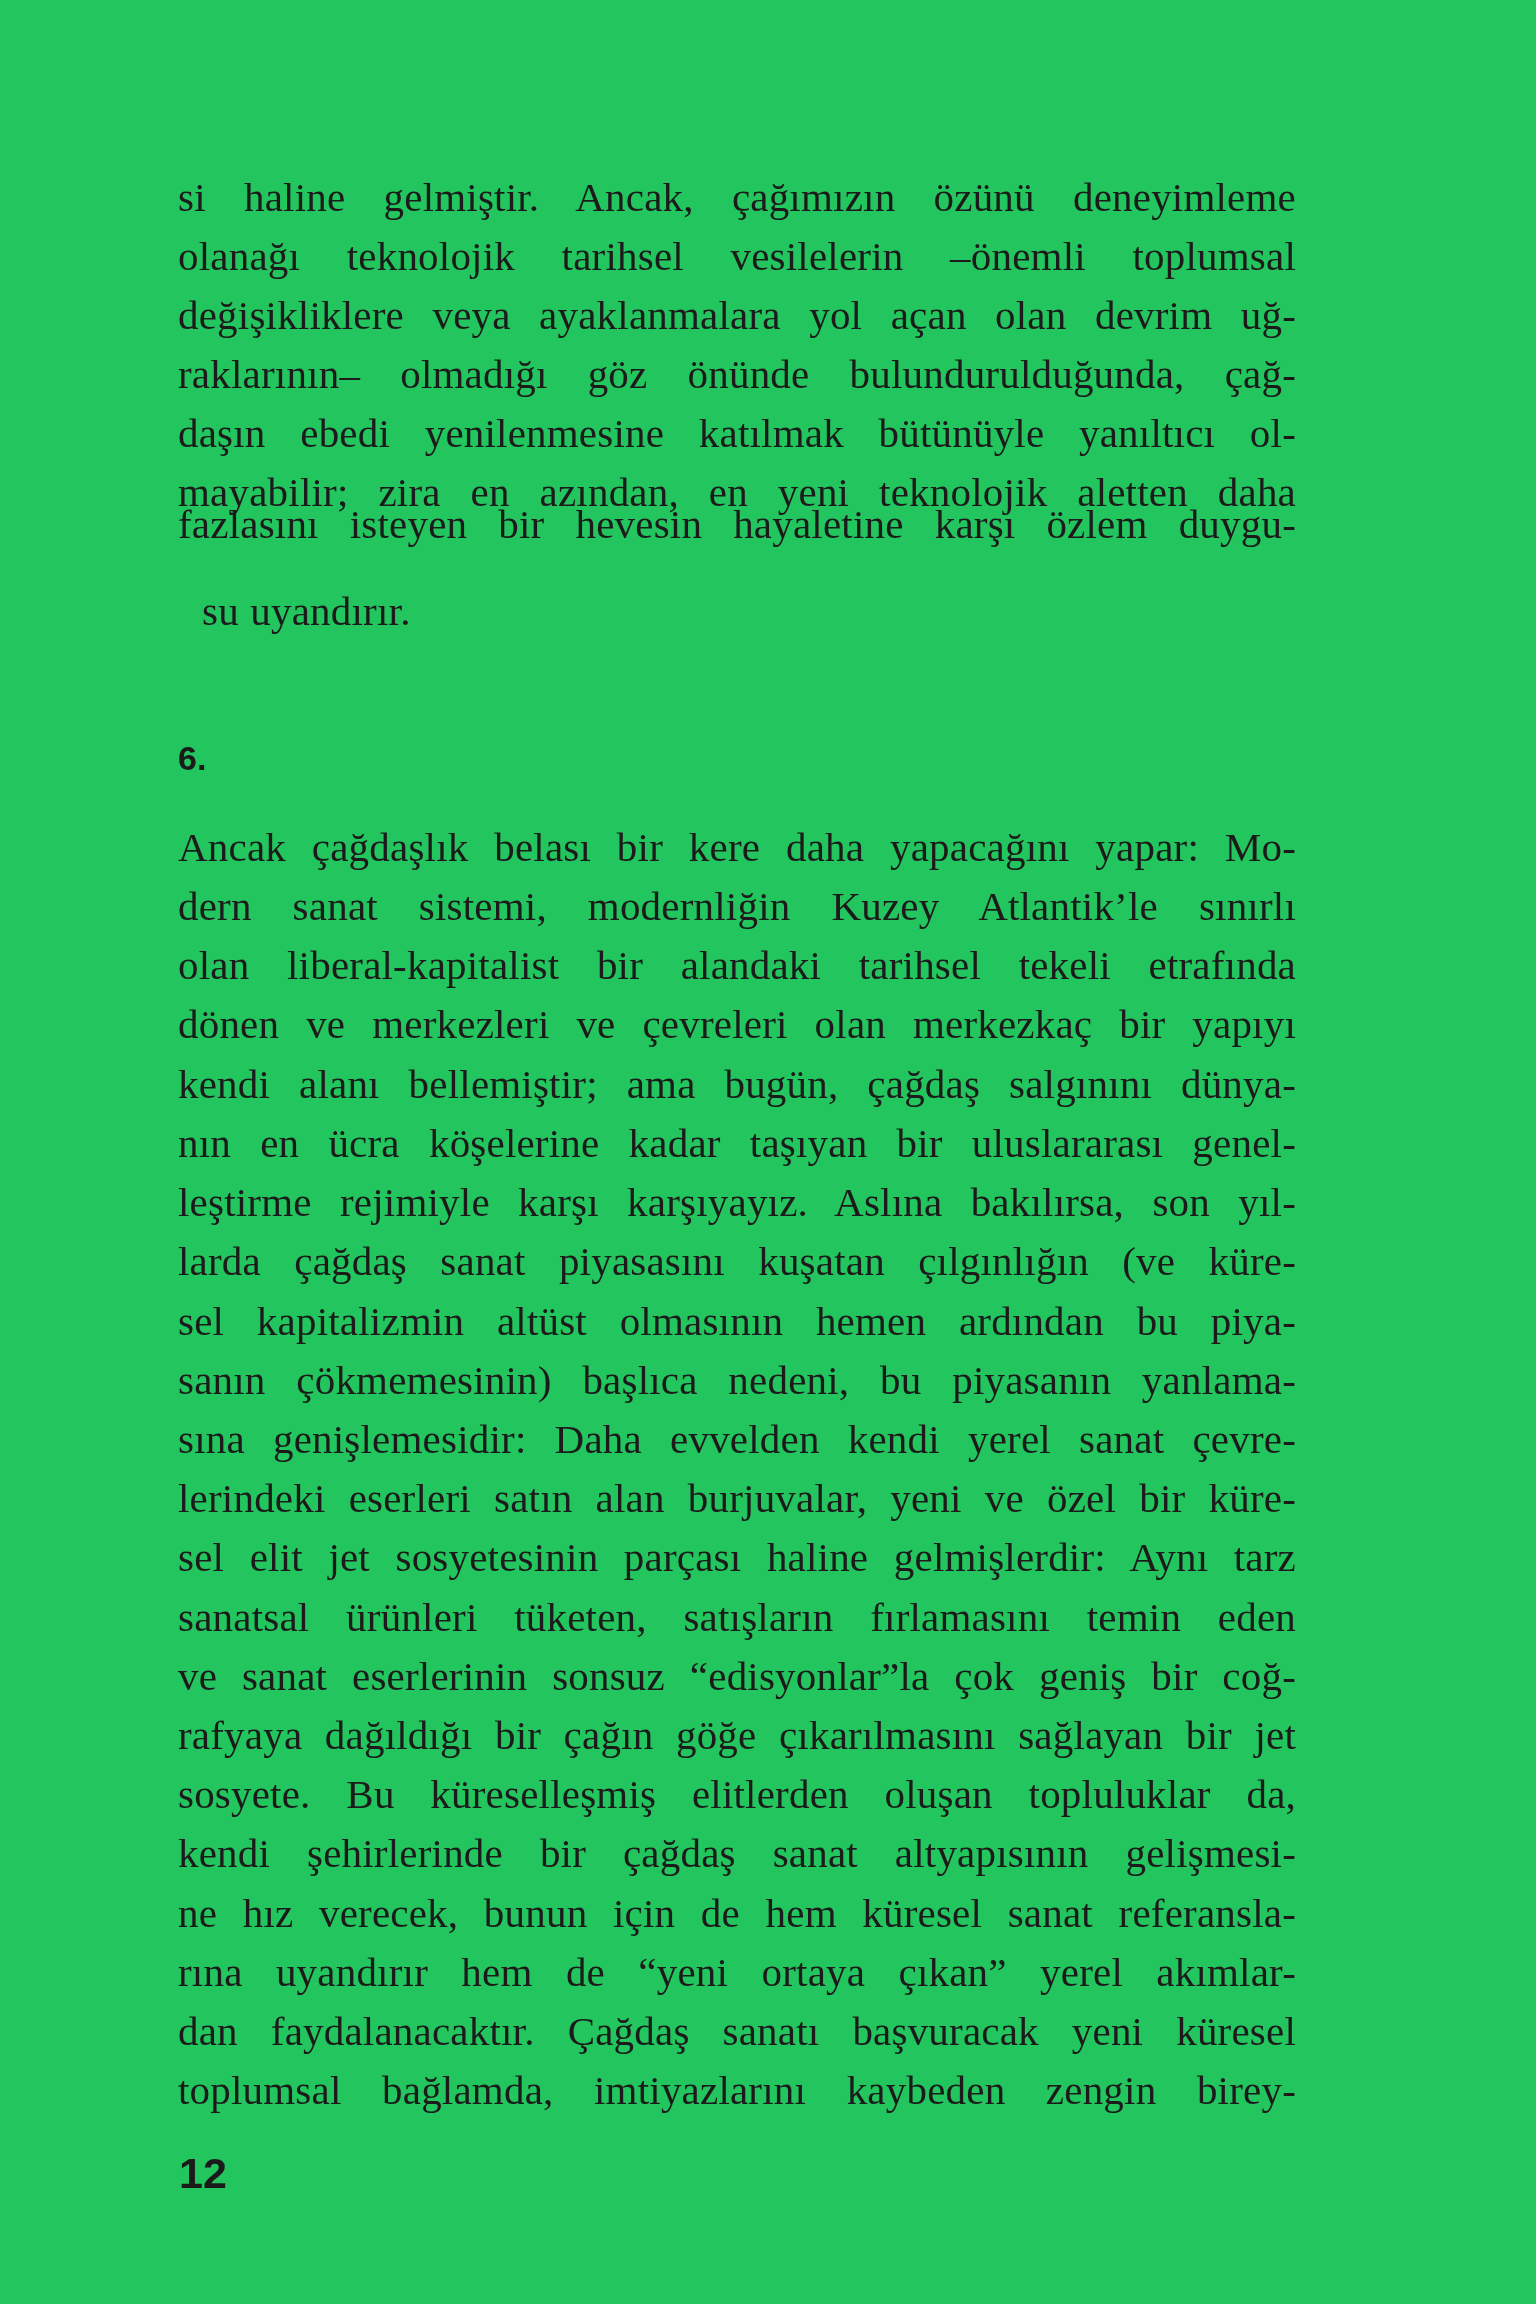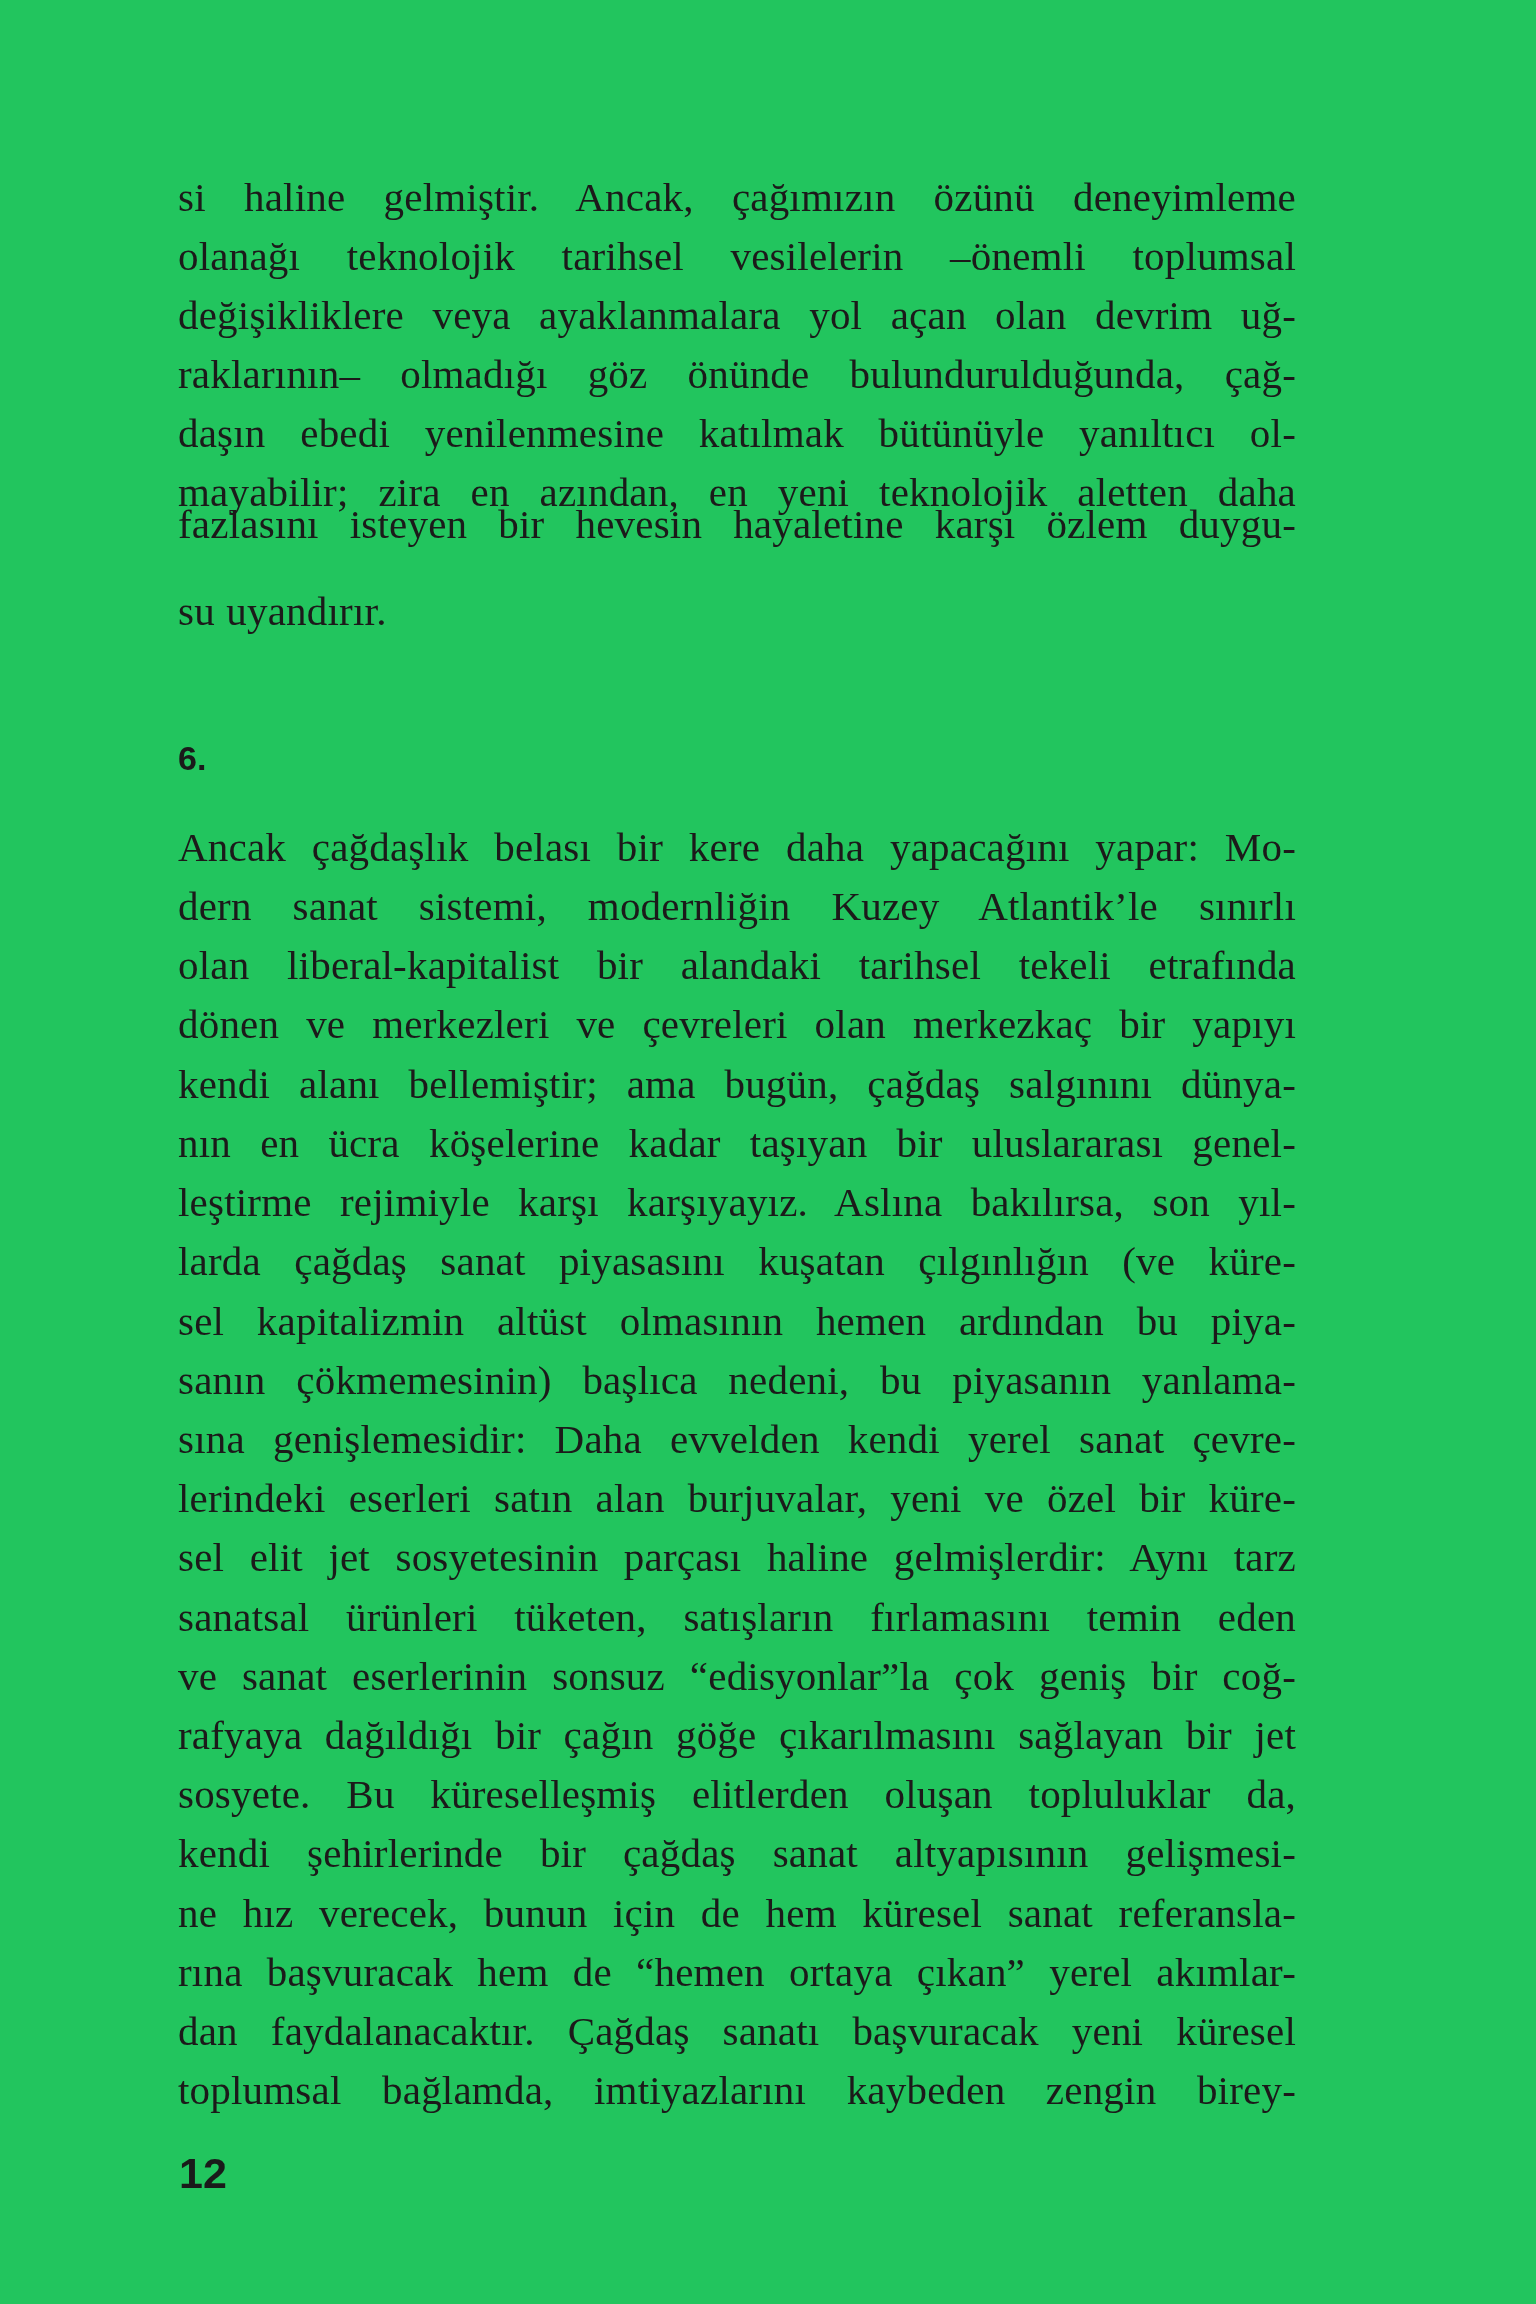--- a/index.html
+++ b/index.html
@@ -31,20 +31,21 @@
       line-height: 59px;
       white-space: nowrap;
       text-align: justify;
       text-align-last: justify;
       letter-spacing: 0.2px;
       word-spacing: 1px;
     }
     .line.last {
       text-align: center;
       text-align-last: left;
+      margin-left: 24px;
     }
     .section-heading {
       position: absolute;
       left: 178px;
       top: 738px;
       font-family: "Liberation Sans", "DejaVu Sans", sans-serif;
       font-weight: bold;
       font-size: 34px;
       line-height: 40px;
       color: #1a1a1a;
@@ -91,19 +92,19 @@
     <div class="line" style="top:1351px">sanın çökmemesinin) başlıca nedeni, bu piyasanın yanlama-</div>
     <div class="line" style="top:1410px">sına genişlemesidir: Daha evvelden kendi yerel sanat çevre-</div>
     <div class="line" style="top:1469px">lerindeki eserleri satın alan burjuvalar, yeni ve özel bir küre-</div>
     <div class="line" style="top:1528px">sel elit jet sosyetesinin parçası haline gelmişlerdir: Aynı tarz</div>
     <div class="line" style="top:1588px">sanatsal ürünleri tüketen, satışların fırlamasını temin eden</div>
     <div class="line" style="top:1647px">ve sanat eserlerinin sonsuz “edisyonlar”la çok geniş bir coğ-</div>
     <div class="line" style="top:1706px">rafyaya dağıldığı bir çağın göğe çıkarılmasını sağlayan bir jet</div>
     <div class="line" style="top:1765px">sosyete. Bu küreselleşmiş elitlerden oluşan topluluklar da,</div>
     <div class="line" style="top:1824px">kendi şehirlerinde bir çağdaş sanat altyapısının gelişmesi-</div>
     <div class="line" style="top:1884px">ne hız verecek, bunun için de hem küresel sanat referansla-</div>
-    <div class="line" style="top:1943px">rına başvuracak hem de “hemen ortaya çıkan” yerel akımlar-</div>
+    <div class="line" style="top:1943px">rına uyandırır hem de “yeni ortaya çıkan” yerel akımlar-</div>
     <div class="line" style="top:2002px">dan faydalanacaktır. Çağdaş sanatı başvuracak yeni küresel</div>
     <div class="line" style="top:2061px">toplumsal bağlamda, imtiyazlarını kaybeden zengin birey-</div>
   </div>
 
   <div class="page-number">12</div>
 </div>
 
 </body></html>

